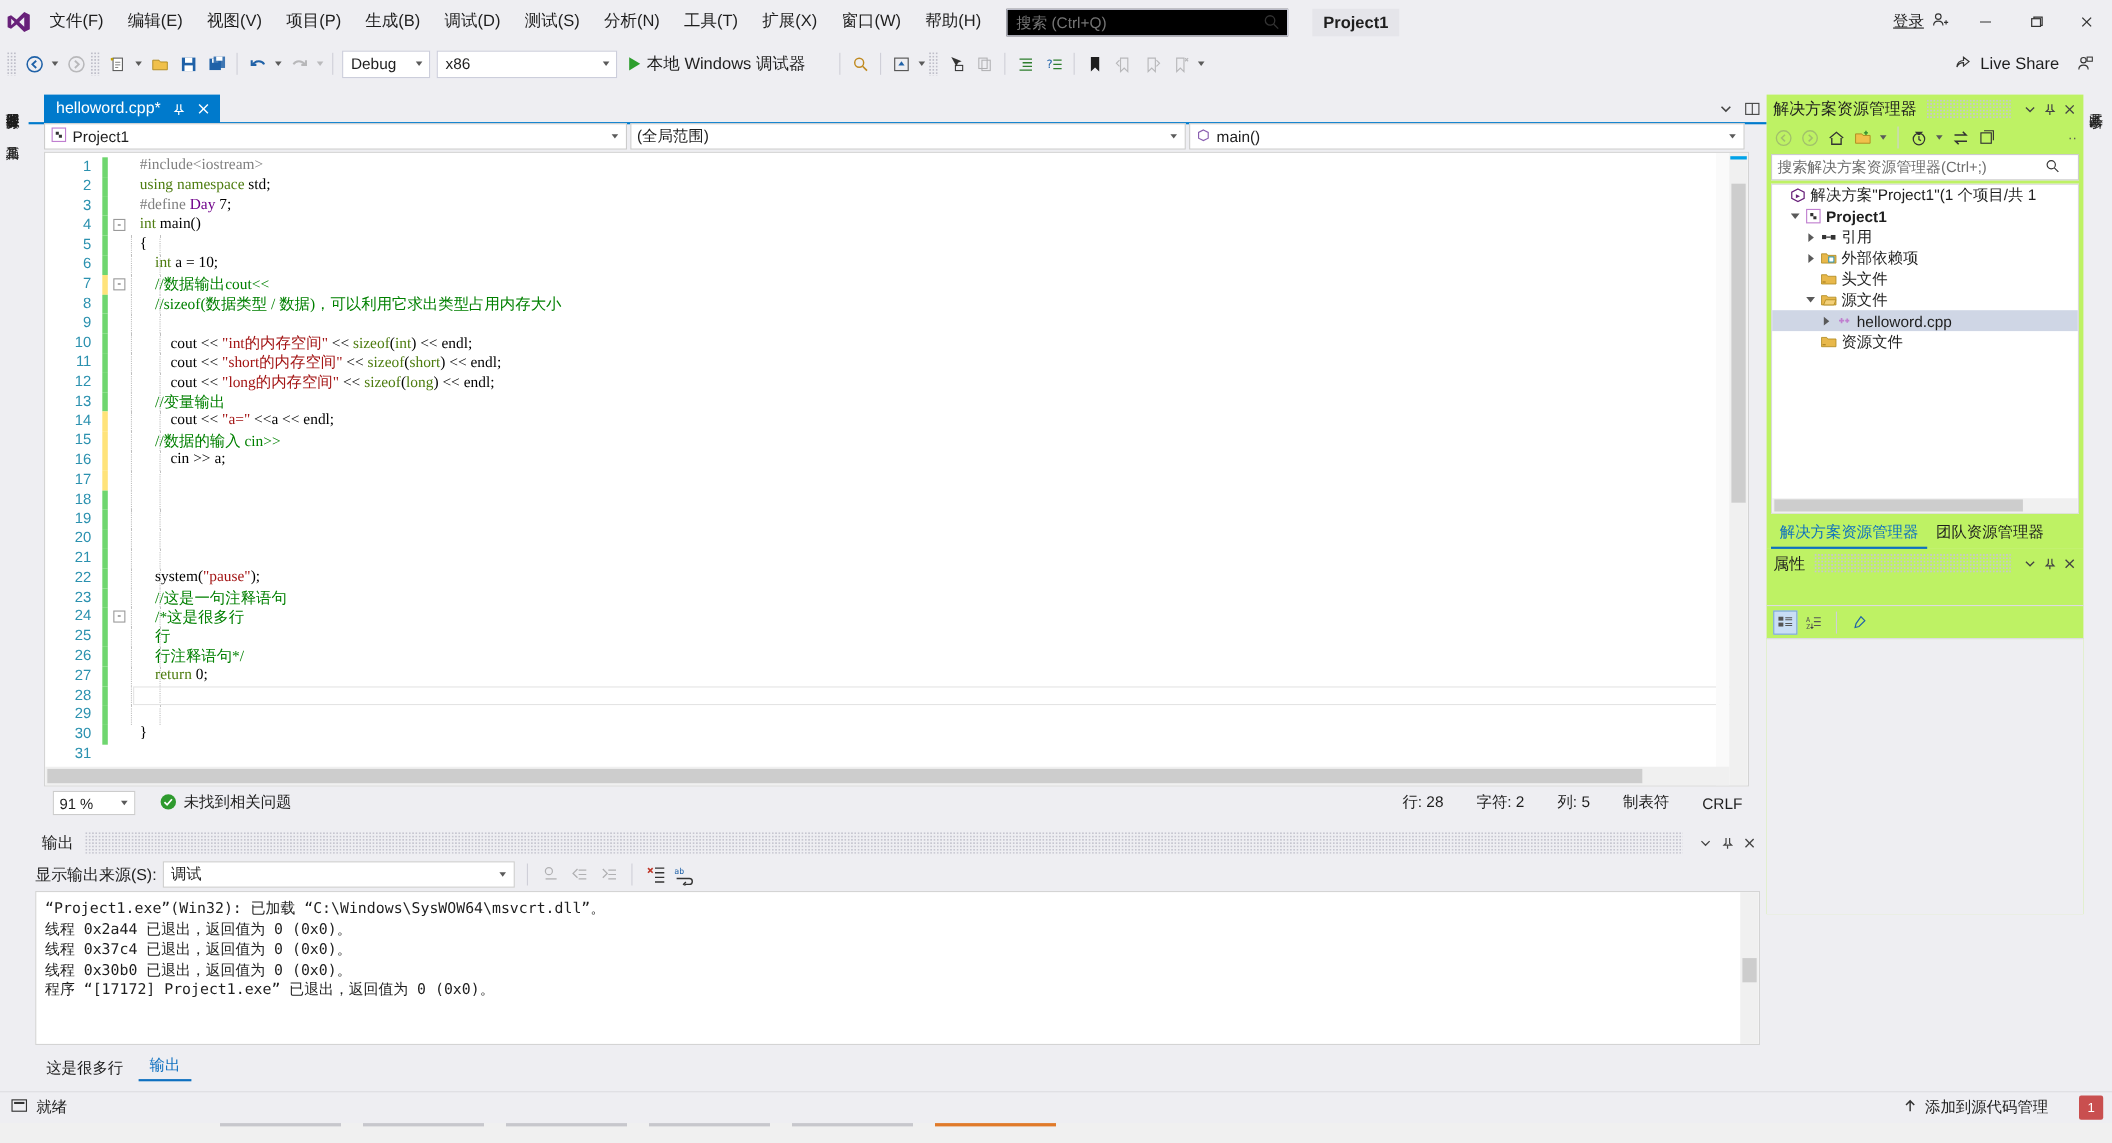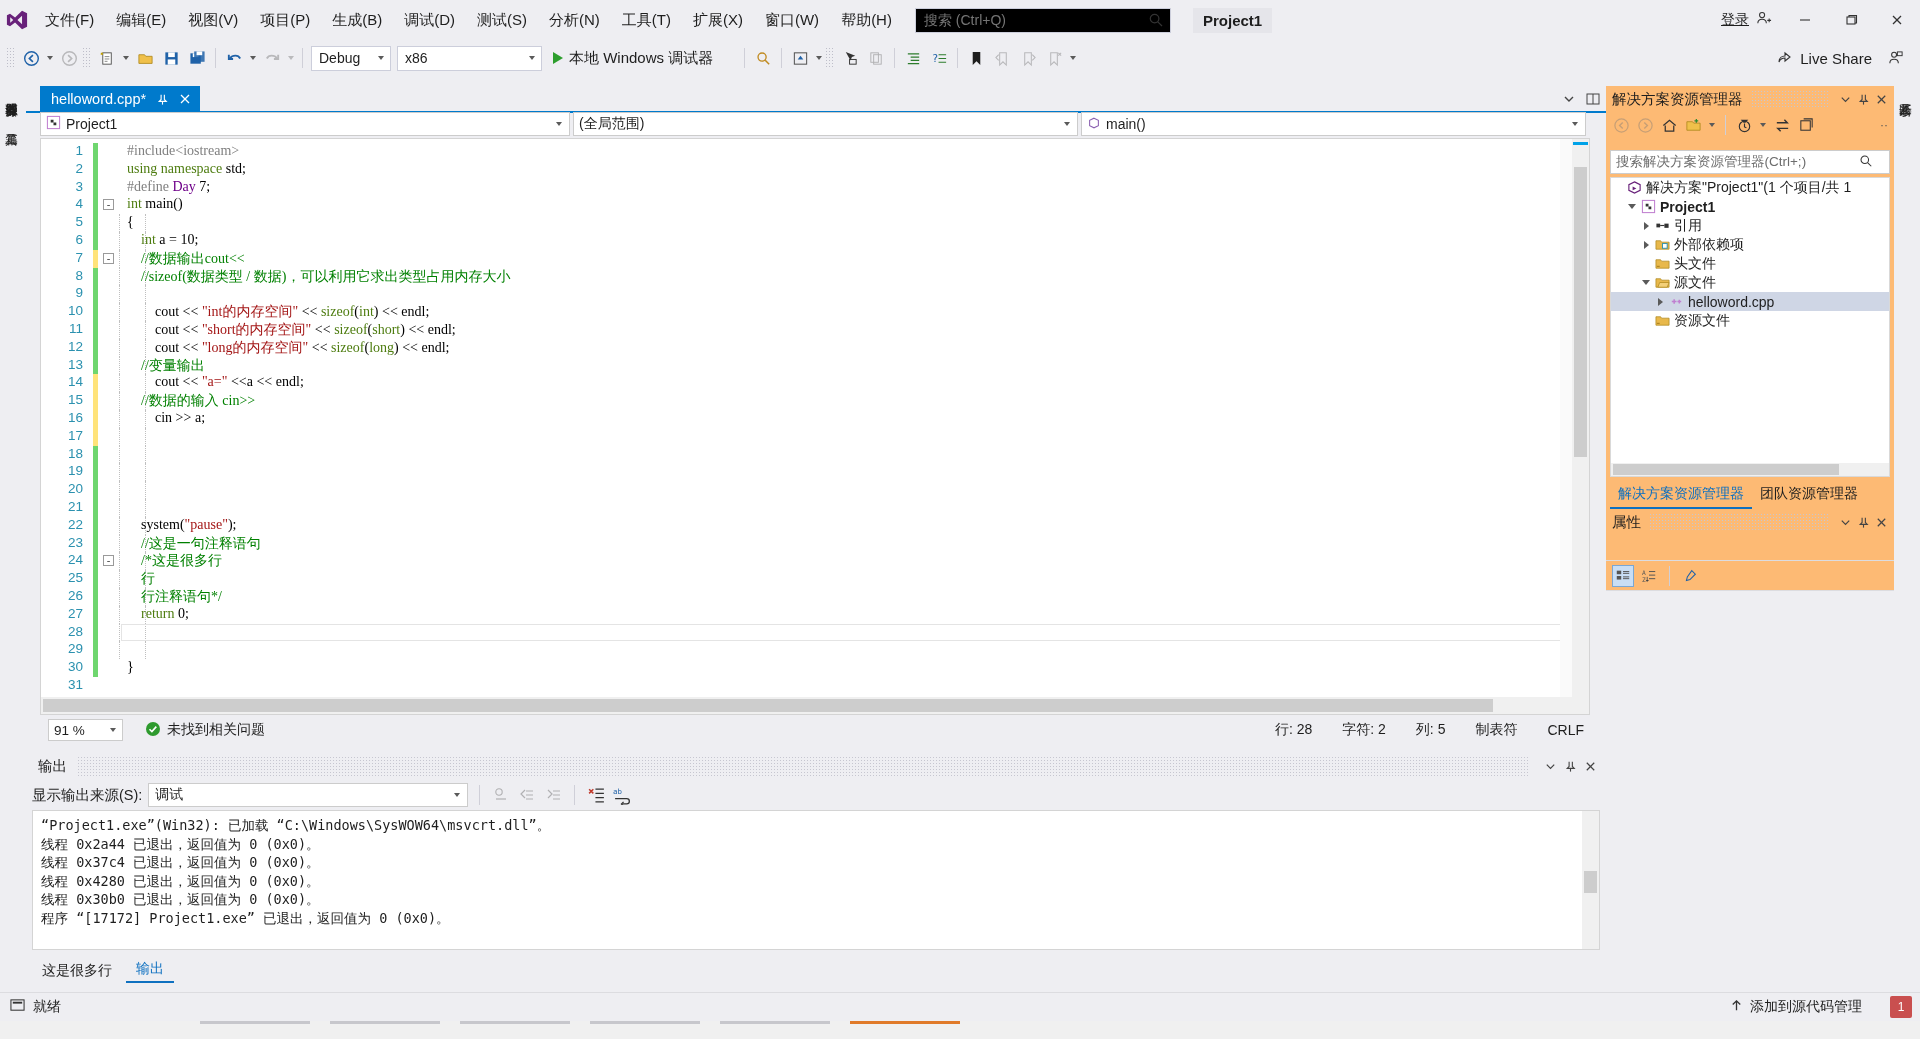--- a/index.html
+++ b/index.html
@@ -56,21 +56,21 @@
   .tb-caret { width: 12px; height:26px; display:flex; align-items:center; justify-content:center; }
   .tb-caret:after { content:""; border-left:3.5px solid transparent; border-right:3.5px solid transparent; border-top:4px solid #5a5a5a; }
   .tb-sep { width:1px; height:20px; background:#cfcfd8; margin:0 5px; }
   .tb-combo {
     height: 25px; border:1px solid #cccedb; background:#fff; display:flex; align-items:center;
     font-size:14px; padding-left:7px; position:relative; margin: 0 3px;
   }
   .tb-combo .cb-arrow { margin-left:auto; width:18px; display:flex; align-items:center; justify-content:center; }
   .tb-combo .cb-arrow:after { content:""; border-left:3.5px solid transparent; border-right:3.5px solid transparent; border-top:4px solid #5a5a5a; }
   .combo-debug { width: 80px; }
-  .combo-plat { width: 145px; }
+  .combo-plat { width: 164px; }
   .run-btn { display:flex; align-items:center; gap:6px; padding: 0 6px 0 8px; font-size:15px; height:26px; }
   .play-tri { width:0;height:0;border-left:10px solid #2d9e2d;border-top:6.5px solid transparent;border-bottom:6.5px solid transparent; }
   .ls-btn { display:flex; align-items:center; gap:6px; font-size:15px; padding:0 10px; }
 
   
   .leftstrip {
     position:absolute; left:0; top:86px; width:26px; height:660px; background:#eeeef2;
   }
   .vtab {
     writing-mode: vertical-rl; text-orientation: upright; font-size: 12.5px;
@@ -155,29 +155,29 @@
     font-family:"DejaVu Sans Mono", monospace; font-size:13.5px; padding:6px 0 0 8px; overflow:hidden;
   }
   .out-line { height:18.5px; white-space:pre; }
   .out-vscroll { position:absolute; right:0; top:0; width:17px; height:100%; background:#f0f0f0; }
   .out-tabs { position:absolute; left:6px; top:205px; height:26px; display:flex; align-items:flex-end; gap:4px; }
   .out-tab { padding: 3px 10px; font-size:14px; }
   .out-tab.active { color:#0e70c0; border-bottom:2px solid #0e70c0; }
 
   
   .rightpanel { position:absolute; left:1606px; top:86px; width:288px; height:906px; }
-  .panel { background:#fdba74; }
+  .panel { background:#bef264; }
   .panel-head { height:26px; display:flex; align-items:center; padding:0 4px 0 6px; }
   .panel-title { font-size:14.5px; white-space:nowrap; }
   .panel-dots { flex:1; height:18px; margin:0 8px;
     background-image: radial-gradient(#c6c6d0 45%, transparent 46%); background-size:3px 3px; }
   .panel-btn { width:18px; height:20px; display:flex; align-items:center; justify-content:center; }
   .se-toolbar { height:26px; display:flex; align-items:center; gap:2px; padding-left:4px; }
   .se-tb-btn { width:22px; height:22px; display:flex; align-items:center; justify-content:center; }
-  .se-search { margin:12px 4px 3px 4px; height:24px; background:#fff; border:1px solid #ccc; display:flex; align-items:center;
+  .se-search { margin:2px 4px 3px 4px; height:24px; background:#fff; border:1px solid #ccc; display:flex; align-items:center;
                padding-left:5px; font-size:13.5px; color:#6d6d6d; }
   .se-tree { background:#fff; border:1px solid #d9d9d9; margin:0 4px; height:300px; position:relative; overflow:hidden; font-size:14px; }
   .tr { height:19px; display:flex; align-items:center; white-space:nowrap; }
   .tr.selected { background:#cfd6e5; }
   .tw { width:14px; display:flex; align-items:center; justify-content:center; flex:0 0 14px; }
   .tw .arrow-r { width:0;height:0;border-left:5px solid #5a5a5a;border-top:4px solid transparent;border-bottom:4px solid transparent; }
   .tw .arrow-d { width:0;height:0;border-top:5px solid #5a5a5a;border-left:4px solid transparent;border-right:4px solid transparent; }
   .tico { width:18px; flex:0 0 18px; display:flex; align-items:center; justify-content:center; }
   .tlabel { padding-left:3px; }
   .se-hscroll { position:absolute; left:4px; right:4px; height:13px; background:#f0f0f0; }
@@ -621,21 +621,20 @@
             <path d="M2 12h11a2.5 2.5 0 110 5H9" fill="none" stroke="#333" stroke-width="1.2"></path>
             <path d="M10 15l-2 2 2 2" fill="none" stroke="#333" stroke-width="1.2"></path>
           </svg>
       </span>
     </div>
     <div class="out-body">
       <div id="outlines">
           <div class="out-line">“Project1.exe”(Win32): 已加载 “C:\Windows\SysWOW64\msvcrt.dll”。</div>
           <div class="out-line">线程 0x2a44 已退出，返回值为 0 (0x0)。</div>
           <div class="out-line">线程 0x37c4 已退出，返回值为 0 (0x0)。</div>
-          <div class="out-line">线程 0x4280 已退出，返回值为 0 (0x0)。</div>
           <div class="out-line">线程 0x30b0 已退出，返回值为 0 (0x0)。</div>
           <div class="out-line">程序 “[17172] Project1.exe” 已退出，返回值为 0 (0x0)。</div>
         </div>
       <div class="out-vscroll">
         <div class="sb-thumb" style="left:2px; top:60px; width:13px; height:22px;"></div>
       </div>
     </div>
     <div class="out-tabs">
       <div class="out-tab">这是很多行</div>
       <div class="out-tab active">输出</div>

